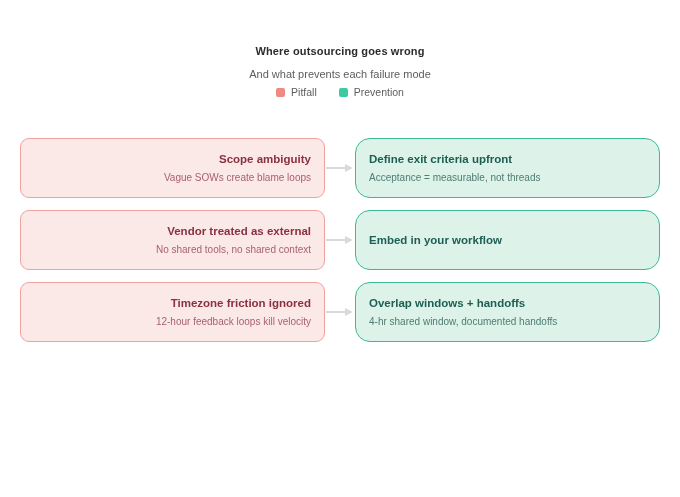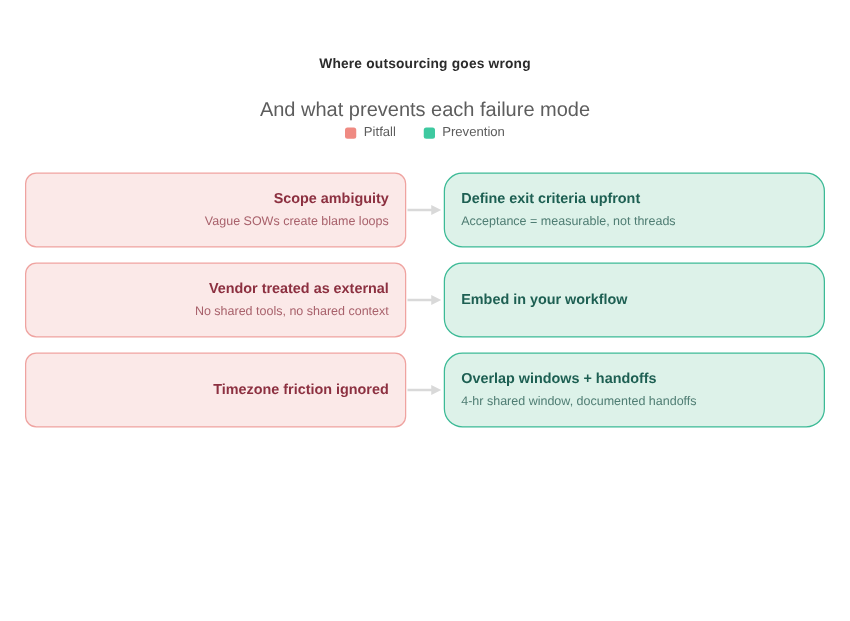--- a/index.html
+++ b/index.html
@@ -27,22 +27,22 @@
     text-align: center;
   }
   .title {
     font-size: 11px;
     font-weight: bold;
     color: #2b2b2b;
     letter-spacing: 0.15px;
     line-height: 20px;
   }
   .subtitle {
-    margin-top: 20px;
-    font-size: 16px;
+    margin-top: 6px;
+    font-size: 11px;
     color: #5d5d5d;
     line-height: 15px;
   }
 
   
   .legend {
     margin-top: 4px;
     display: flex;
     justify-content: center;
     align-items: center;
@@ -183,20 +183,21 @@
         </svg>
       </div>
       <div class="card card-prevention">
         <div class="card-title">Embed in your workflow</div>
       </div>
     </div>
 
     <div class="row">
       <div class="card card-pitfall">
         <div class="card-title">Timezone friction ignored</div>
+        <div class="card-sub">12-hour feedback loops kill velocity</div>
       </div>
       <div class="connector">
         <svg width="30" height="10" viewBox="0 0 30 10" aria-hidden="true">
           <line x1="1" y1="5" x2="21" y2="5" stroke="#d9d9d9" stroke-width="2"></line>
           <path d="M20 1 L28 5 L20 9 Z" fill="#d9d9d9"></path>
         </svg>
       </div>
       <div class="card card-prevention">
         <div class="card-title">Overlap windows + handoffs</div>
         <div class="card-sub">4-hr shared window, documented handoffs</div>

